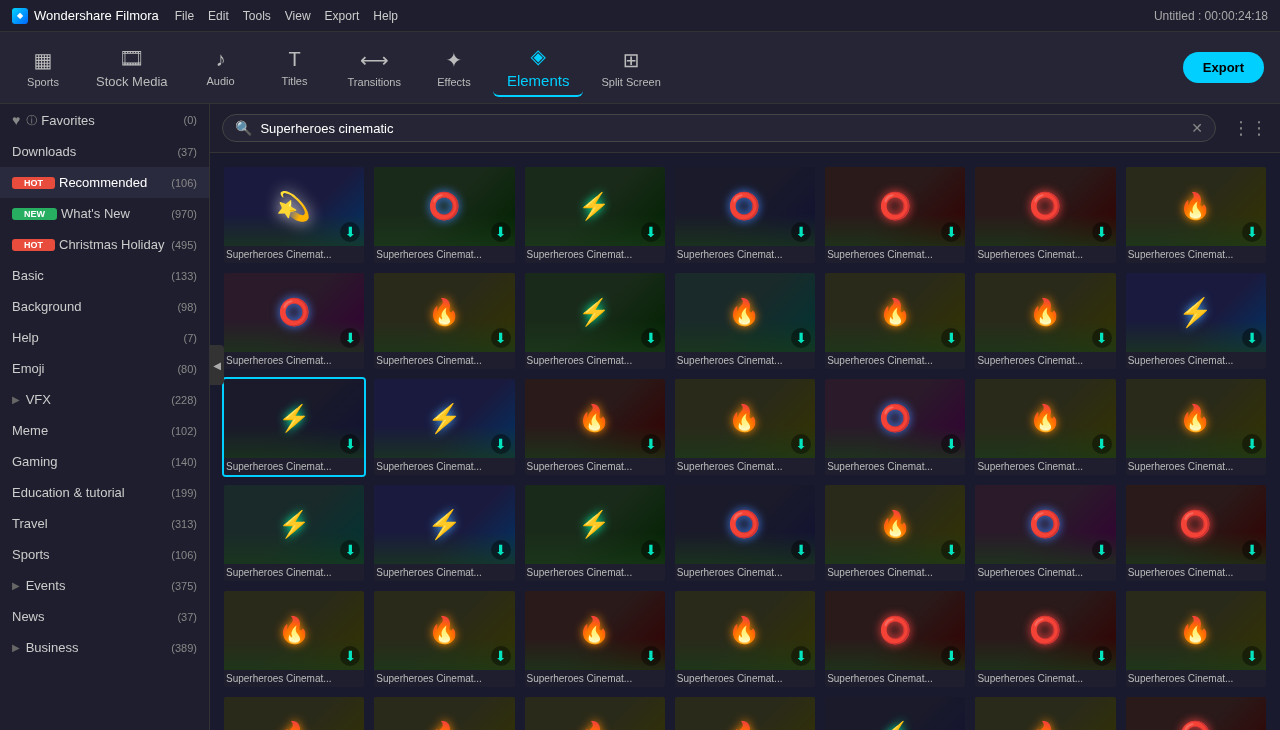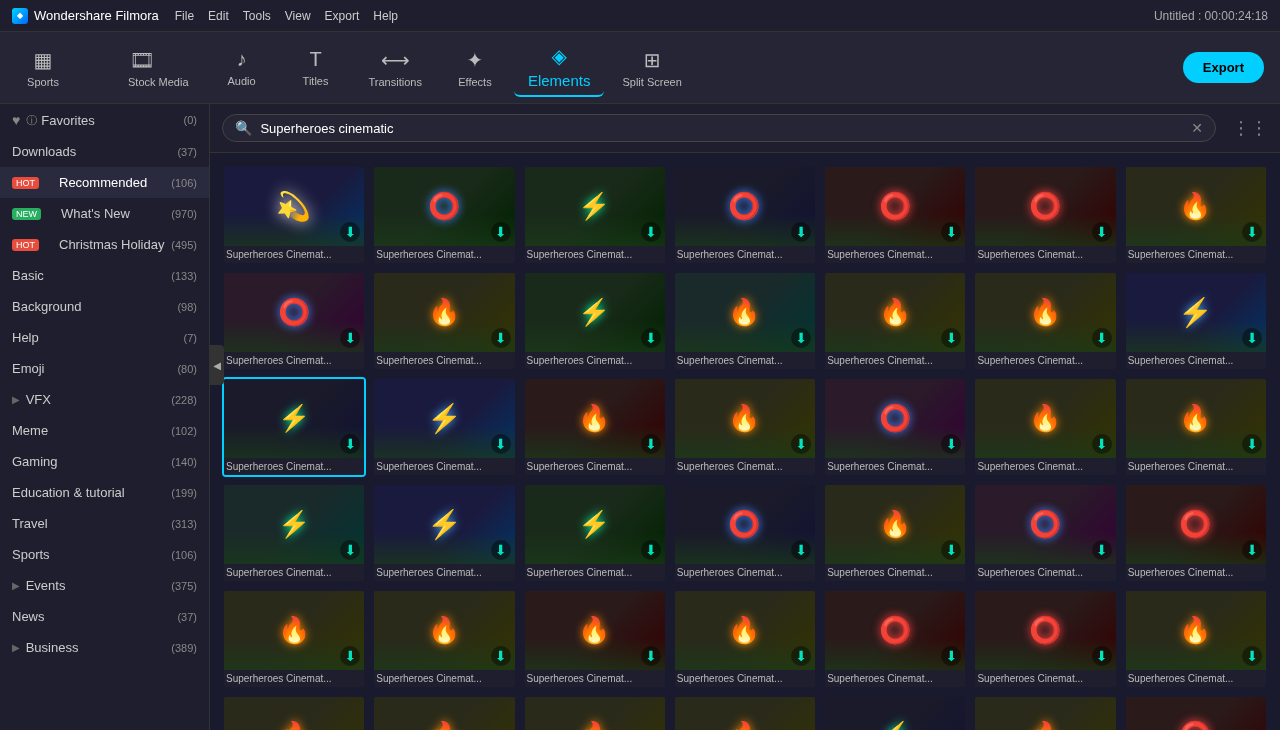--- a/index.html
+++ b/index.html
@@ -91,24 +91,24 @@
       font-size: 13px;
       color: #ccc;
       position: relative;
     }
     .sidebar-item.active { background: #2a2a3e; color: #fff; }
     .sidebar-item-icon { margin-right: 6px; font-size: 14px; color: #888; }
     .sidebar-item-label { flex: 1; }
     .sidebar-item-count { color: #888; font-size: 11px; margin-left: 4px; }
     .sidebar-badge {
       font-size: 9px;
-      padding: 1px 4px;
+      padding: 1px 12px;
       border-radius: 3px;
-      font-weight: normal;
-      margin-right: 20px;
+      font-weight: bold;
+      margin-right: 4px;
     }
     .badge-hot { background: #e74c3c; color: #fff; }
     .badge-new { background: #27ae60; color: #fff; }
     .sidebar-toggle { margin-right: 6px; font-size: 10px; color: #666; }
 
     
     .content-area {
       flex: 1;
       display: flex;
       flex-direction: column;
@@ -277,21 +277,21 @@
 </div>
 
 <div class="toolbar">
   <div id="toolbar-items" style="display:flex;gap:4px;">
       <div class="toolbar-item">
         <span class="toolbar-icon">▦</span>
         <span style="font-size: 11px;">Sports</span>
       </div>
       <div class="toolbar-item">
         <span class="toolbar-icon">🎞</span>
-        <span style="font-size: 11px; margin-left: 32px;">Stock Media</span>
+        <span style="font-size: 13px;">Stock Media</span>
       </div>
       <div class="toolbar-item">
         <span class="toolbar-icon">♪</span>
         <span style="font-size: 11px;">Audio</span>
       </div>
       <div class="toolbar-item">
         <span class="toolbar-icon">T</span>
         <span style="font-size: 11px;">Titles</span>
       </div>
       <div class="toolbar-item">

